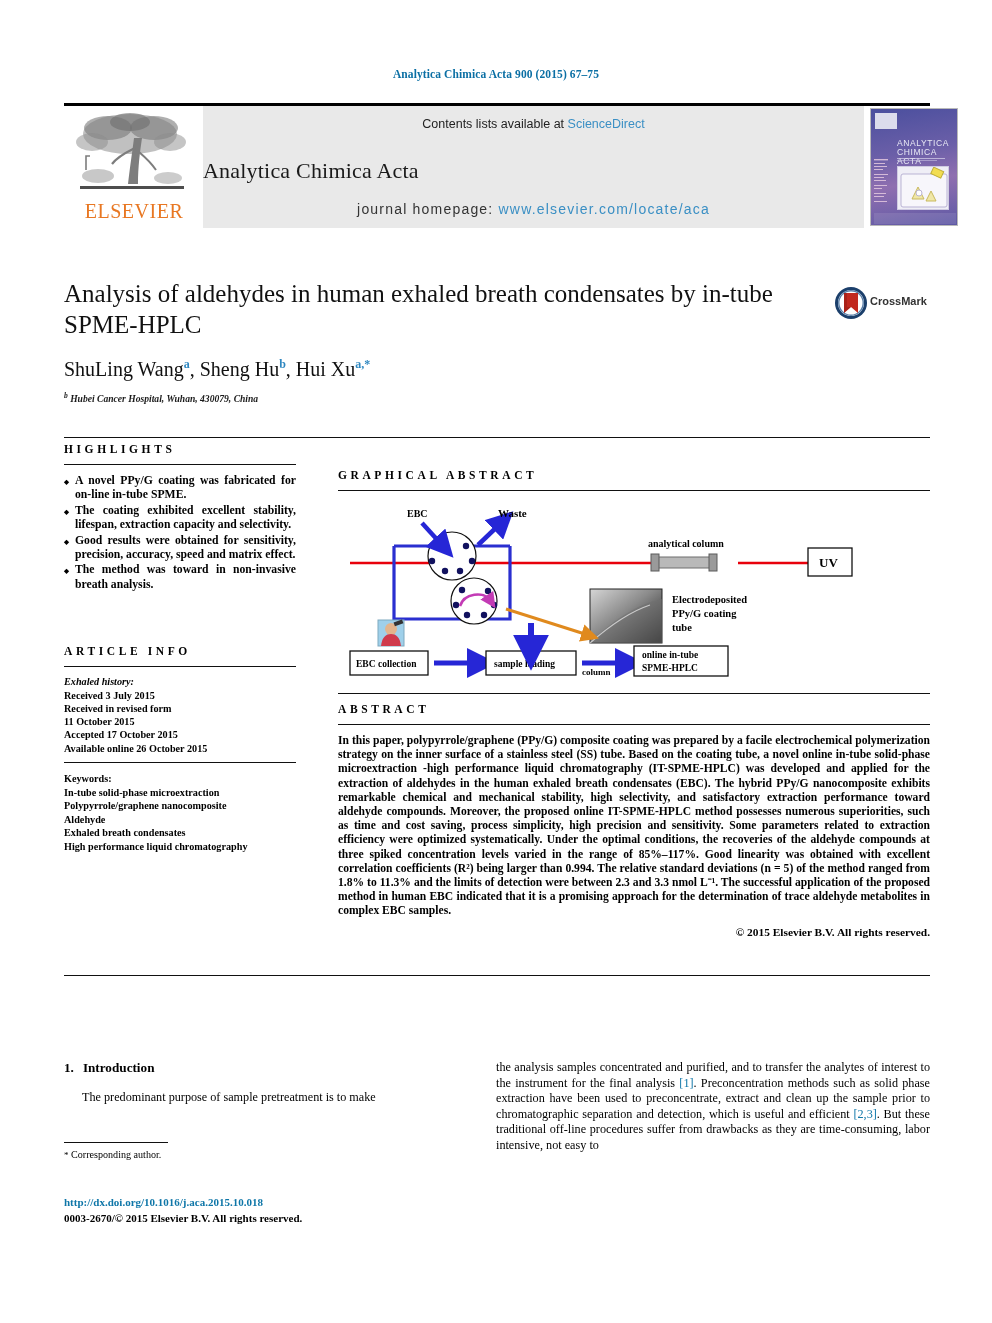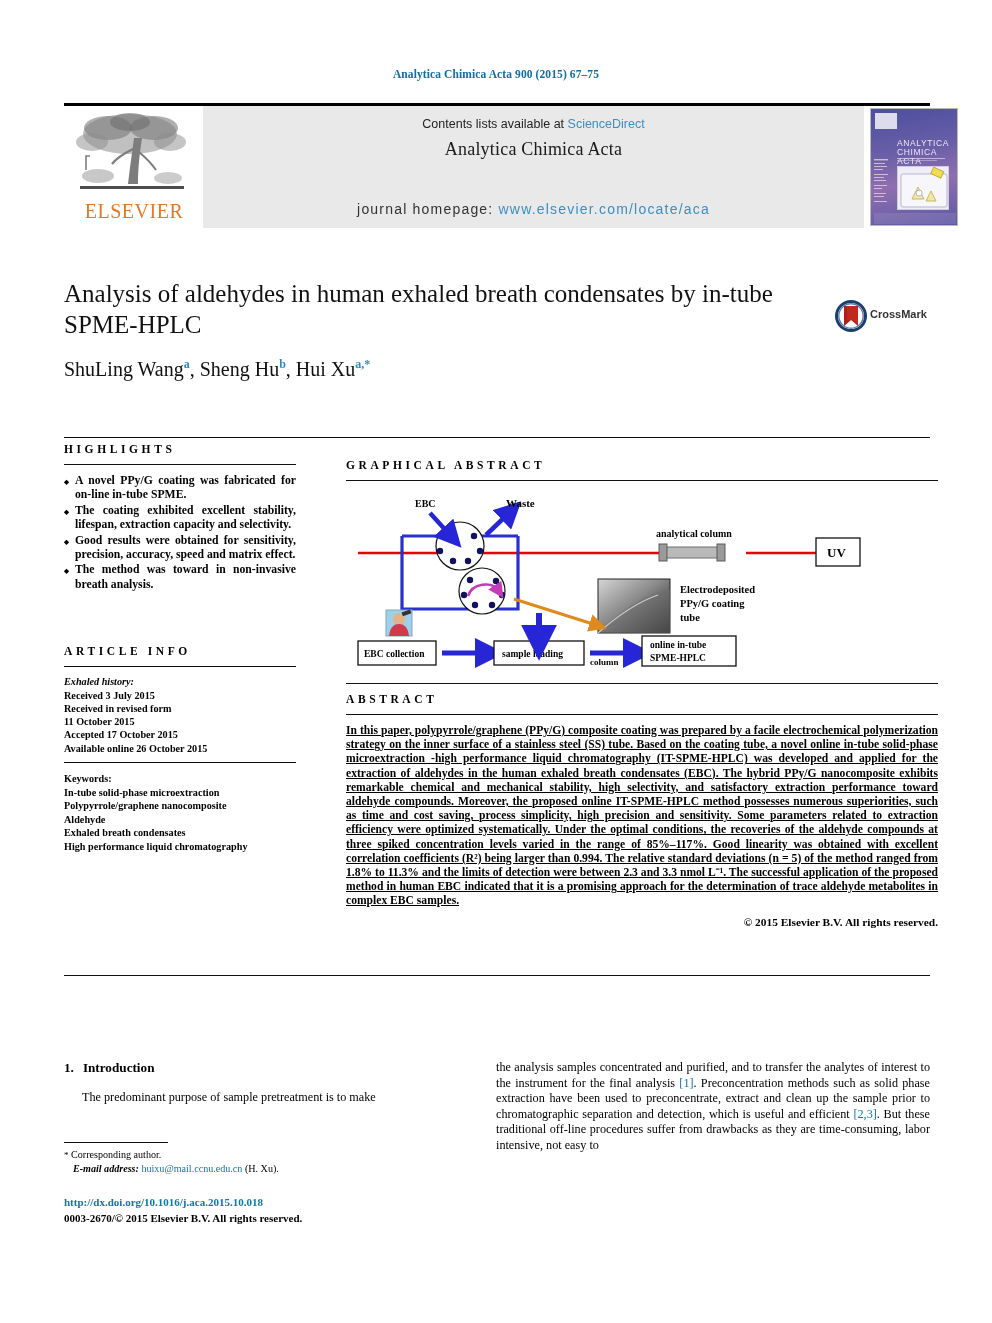--- a/index.html
+++ b/index.html
@@ -32,22 +32,22 @@
     background:#e9e9e9;
   }
   .mh-cover { position:absolute; left:806px; top:2px; width:88px; height:118px; border:1px solid #b9b9b9; }
 
   .contents-line {
     position:absolute; left:0; top:11px; width:661px; text-align:center;
     font-family:"Liberation Sans", sans-serif; font-size:12.5px; color:#222;
   }
   .contents-line .sd { color:#3a8fc4; }
   .journal-title {
-    position:absolute; left:0; top:33px; width:661px; text-align:center;
-    font-family:"Liberation Serif", serif; font-size:18px; color:#1a1a1a; letter-spacing:.2px;
+    position:absolute; left:0; top:52px; width:661px; text-align:left;
+    font-family:"Liberation Serif", serif; font-size:22px; color:#1a1a1a; letter-spacing:.2px;
   }
   .homepage {
     position:absolute; left:0; top:95px; width:661px; text-align:center;
     font-family:"Liberation Sans", sans-serif; font-size:14px; color:#333;
     letter-spacing:1.2px;
   }
   .homepage .url { color:#3a8fc4; }
 
   
   .tree { position:absolute; left:8px; top:2px; width:120px; height:92px; }
@@ -66,38 +66,38 @@
   .cover-img { position:absolute; left:26px; top:57px; width:52px; height:44px; background:#efeef6; border:1px solid #cfcbe2; }
   .cover-sidebar { position:absolute; left:3px; top:48px; width:19px; height:55px; }
   .cover-foot { position:absolute; left:3px; top:104px; width:82px; height:11px; background:rgba(255,255,255,.10); }
 
   
   .titleblock { position:absolute; left:64px; top:278px; width:866px; }
   .art-title {
     font-family:"Liberation Serif", serif; font-size:25px; line-height:31px;
     font-weight:400; color:#111; width:740px;
   }
-  .crossmark { position:absolute; right:0; top:21px; width:96px; height:34px; }
+  .crossmark { position:absolute; right:0; top:8px; width:96px; height:34px; }
   .cm-text { position:absolute; left:36px; top:9px; font-family:"Liberation Sans",sans-serif;
              font-size:11px; font-weight:bold; color:#333; }
   .authors {
     margin-top:17px; font-family:"Liberation Serif", serif; font-size:20px; color:#111;
   }
   .authors sup { color:#2e87c0; font-size:12px; font-weight:bold; vertical-align:super; }
   .affil {
     margin-top:9px; font-family:"Liberation Serif", serif;
     font-size:9.6px; font-style:italic; font-weight:bold; line-height:12.5px; color:#1a1a1a;
   }
   .affil sup { font-size:7.5px; }
 
   .rule-underauthors { position:absolute; left:64px; top:437px; width:866px; height:1px; background:#111; }
 
   
   .colL { position:absolute; left:64px; top:443px; width:232px; }
-  .colR { position:absolute; left:338px; top:459px; width:592px;margin-left:8px; }
+  .colR { position:absolute; left:338px; top:469px; width:592px; }
 
   .sechead {
     font-family:"Liberation Serif", serif; font-size:11.5px; font-weight:bold;
     letter-spacing:3.6px; color:#000; text-transform:uppercase;
   }
   .hr-thin { height:1px; background:#111; margin-top:9px; }
   .hr-thin2 { height:1px; background:#111; margin-top:7px; }
 
   ul.highlights { list-style:none; margin:9px 0 0 0; padding:0;
     font-family:"Liberation Serif", serif; font-size:11.7px; line-height:14.4px;
@@ -110,21 +110,21 @@
   .ai-block { font-family:"Liberation Serif", serif; font-size:10.2px; line-height:13.3px;
               font-weight:bold; margin-top:8px; }
   .ai-block .it { font-style:italic; }
   .kw-block { font-family:"Liberation Serif", serif; font-size:10.2px; line-height:13.6px;
               font-weight:bold; margin-top:9px; }
 
   
   .ga-box { margin-top:10px; width:592px; height:178px; position:relative; }
   .abs-text {
     margin-top:9px; font-family:"Liberation Serif", serif; font-size:11.6px;
-    line-height:14.2px; font-weight:bold; text-align:justify; color:#000;text-decoration:underline;
+    line-height:14.2px; font-weight:bold; text-align:justify; color:#000;
   }
   .copyright { margin-top:7px; text-align:right; font-family:"Liberation Serif", serif;
                font-size:11.4px; font-weight:bold; }
 
   .rule-band-bottom { position:absolute; left:64px; top:975px; width:866px; height:1px; background:#111; }
 
   
   .bodyL { position:absolute; left:64px; top:1060px; width:395px; }
   .bodyR { position:absolute; left:496px; top:1060px; width:434px; }
 
@@ -243,20 +243,21 @@
       <div class="cm-text">CrossMark</div>
     </div>
 
     <div class="authors">
       <span><span>ShuLing Wang</span><sup>a</sup></span>,
       <span><span>Sheng Hu</span><sup>b</sup></span>,
       <span><span>Hui Xu</span><sup>a,*</sup></span>
     </div>
 
     <div class="affil">
+      <div><sup>b</sup> <span>Hubei Cancer Hospital, Wuhan, 430079, China</span></div>
     </div>
   </div>
 
   <div class="rule-underauthors"></div>
 
   <div class="colL">
     <div class="sechead">HIGHLIGHTS</div>
     <div class="hr-thin"></div>
     <ul class="highlights">
       <li>A novel PPy/G coating was fabricated for on-line in-tube SPME.</li>
@@ -402,21 +403,18 @@
   <div class="bodyR">
     <div class="para"><span>the analysis samples concentrated and purified, and to transfer the analytes of interest to the instrument for the final analysis </span><span class="ref">[1]</span><span>. Preconcentration methods such as solid phase extraction have been used to preconcentrate, extract and clean up the sample prior to chromatographic separation and detection, which is useful and efficient </span><span class="ref">[2,3]</span><span>. But these traditional off-line procedures suffer from drawbacks as they are time-consuming, labor intensive, not easy to</span></div>
   </div>
 
   <div class="footnote-rule"></div>
   <div class="footnote">
     <div>
       <span class="star">*</span>
       <span>Corresponding author.</span>
     </div>
-    <div style="padding-left:9px">
-      <span class="emaillabel">E-mail address: </span><span class="mail">huixu@mail.ccnu.edu.cn</span><span> (H. Xu).</span>
-    </div>
   </div>
 
   <div class="doi">http://dx.doi.org/10.1016/j.aca.2015.10.018</div>
   <div class="issn">0003-2670/© 2015 Elsevier B.V. All rights reserved.</div>
 
 </div>
 
 </body></html>

